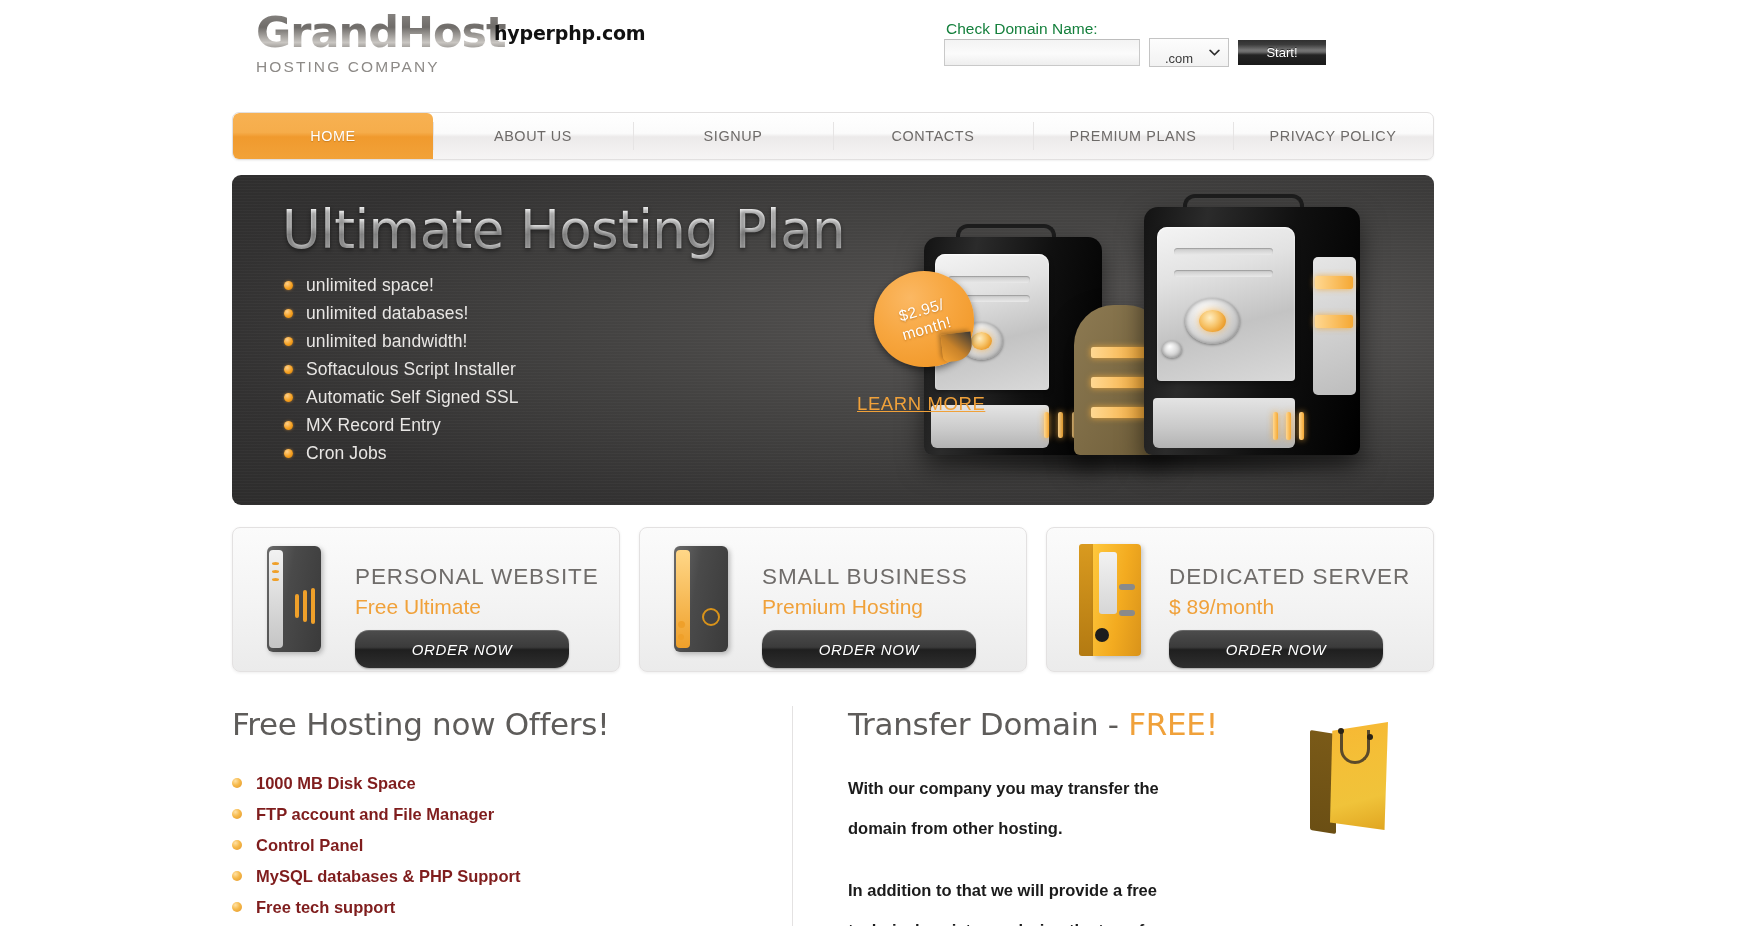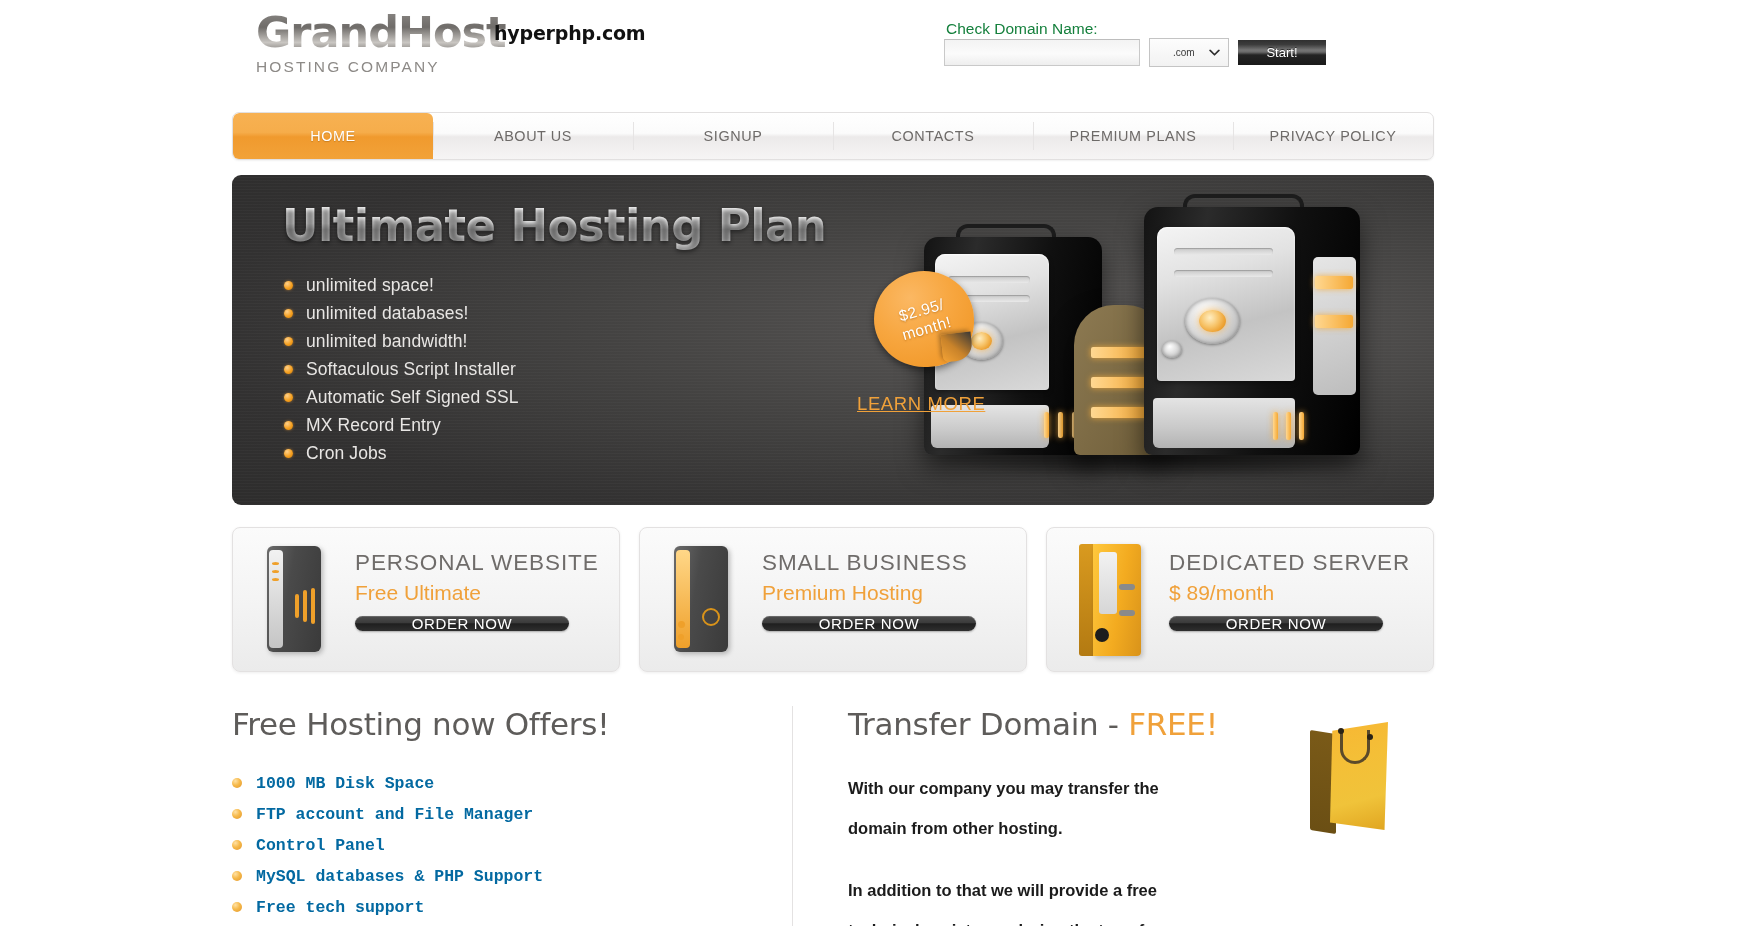--- a/index.html
+++ b/index.html
@@ -49,22 +49,22 @@
     border: 1px solid #c9c9c9; border-top-color:#bdbdbd;
     background: linear-gradient(180deg,#f3f3f3 0%,#fbfbfb 55%,#eeeeee 100%);
     font-size: 13px; padding: 0 5px; color:#333;
     font-family: "Liberation Sans", sans-serif;
     outline: none;
   }
   .dc-select {
     position: relative; width: 80px; height: 29px;
     border: 1px solid #c4c4c4;
     background: linear-gradient(180deg,#fdfdfd 0%,#f2f2f2 100%);
-    display: flex; align-items: center; padding: 0 23px;
-    font-size: 10px; color:#3a3a3a;
+    display: flex; align-items: flex-end; padding: 0 15px;
+    font-size: 13px; color:#3a3a3a;
     font-family: "Liberation Sans", sans-serif;
   }
   .dc-select .chev {
     position:absolute; right: 8px; top: 50%; transform: translateY(-55%);
     width: 11px; height: 7px; color:#2d2d2d;
   }
   .dc-btn {
     width: 88px; height: 25px;
     background: linear-gradient(180deg,#2f2f2f 0%,#3c3c3c 18%,#757575 40%,#6a6a6a 48%,#232323 60%,#1a1a1a 100%);
     color:#fff; font-size: 13px; border:0; cursor:pointer;
@@ -108,21 +108,21 @@
       radial-gradient(125% 105% at 72% 46%, #5a5857 0%, #434241 34%, #323131 60%, #272726 100%);
   }
   .hero::after {
     content:""; position:absolute; inset:0; pointer-events:none;
     background-image:
       repeating-linear-gradient(0deg, rgba(255,255,255,.022) 0 1px, transparent 1px 3px);
   }
   .hero-title {
     position:absolute; left: 50px; top: 24px;
     font-family: "DejaVu Sans", sans-serif;
-    font-size: 45px; font-weight: bold; letter-spacing: -0.6px;
+    font-size: 53px; font-weight: normal; letter-spacing: -0.6px;
     background: linear-gradient(180deg,#ffffff 0%,#f4f4f4 46%,#bdbdbd 58%,#efefef 100%);
     -webkit-background-clip:text; background-clip:text;
     -webkit-text-fill-color: transparent; color:#f0f0f0;
     text-shadow: 0 2px 4px rgba(0,0,0,.45);
     z-index: 3;
   }
   .hero-list { position:absolute; left: 52px; top: 96px; z-index:3; margin:0; padding:0; list-style:none; }
   .hero-list li {
     display:flex; align-items:center; height: 28px;
     font-size: 17.5px; color:#e8e6e4; letter-spacing:.1px;
@@ -225,36 +225,37 @@
   
   .cards { display: flex; gap: 19px; margin-top: 22px; }
   .card {
     flex: 1 1 0; height: 145px; position: relative;
     border-radius: 8px; border: 1px solid #e3e1e1;
     background: linear-gradient(180deg,#fbfbfb 0%,#f3f3f3 55%,#ebebeb 100%);
     box-shadow: 0 1px 3px rgba(0,0,0,.07);
     overflow: hidden;
   }
   .card-icon { position:absolute; left: 20px; top: 12px; width: 88px; height: 120px; }
-  .card-text { position:absolute; left: 122px; top: 22px; right: 16px; }
+  .card-text { position:absolute; left: 122px; top: 36px; right: 16px; }
   .card-title {
     font-family: "Liberation Sans", sans-serif;
     font-size: 22.5px; color:#6f6c6a; letter-spacing: .9px; white-space:nowrap;
   }
   .card-sub {
     font-family: "Liberation Sans", sans-serif;
     font-size: 21px; color:#f0a13a; margin-top: 5px; white-space:nowrap;
   }
   .card-btn {
-    margin-top: 11px; width: 214px; height: 15px; border-radius: 14px;
+    margin-top: 11px; width: 214px; height: 38px; border-radius: 14px;
     background: linear-gradient(180deg,#4d4d4d 0%,#3b3b3b 45%,#1f1f1f 52%,#2f2f2f 100%);
     color:#fff; font-size: 15px; letter-spacing: .6px;
     display:flex; align-items:center; justify-content:center; cursor:pointer;
     font-family: "Liberation Sans", sans-serif;
     box-shadow: inset 0 1px 0 rgba(255,255,255,.16), 0 1px 2px rgba(0,0,0,.3);
+    font-style: italic;
   }
   
   .ic-tower { position:absolute; left: 14px; top: 6px; width: 54px; height: 106px;
     border-radius: 6px;
     background: linear-gradient(100deg,#6b6b6b 0%,#4a4a4a 40%,#3a3a3a 100%);
     box-shadow: 2px 2px 5px rgba(0,0,0,.25); }
   .ic-strip { position:absolute; left: 2px; top: 4px; width: 14px; height: 98px;
     border-radius: 4px;
     background: linear-gradient(180deg,#f2f2f2,#c5c5c5); }
   .ic-strip.amber { background: linear-gradient(180deg,#ffd788,#efa02a); }
@@ -281,22 +282,22 @@
   .col-right { flex: 1; padding-left: 55px; border-left: 1px solid #e4e2e2; position:relative; }
   .sec-title {
     font-family: "DejaVu Sans", sans-serif;
     font-size: 31px; color:#5e5c5a; font-weight: normal; letter-spacing: -0.3px;
     margin: 0 0 26px 0; white-space: nowrap;
   }
   .sec-title .accent { color:#f0a13a; }
   .feat-list { list-style:none; margin:0; padding:0; }
   .feat-list li {
     display:flex; align-items:center; height: 30px; margin-bottom: 0;
-    font-size: 16.5px; color:#0369a1; font-weight: bold;
-    font-family: Liberation Mono, monospace;
+    font-size: 16.5px; color:#7f1d1d; font-weight: bold;
+    font-family: Liberation Sans, sans-serif;
   }
   .feat-list li + li { margin-top: 1px; }
   .feat-dot {
     width: 10px; height: 10px; border-radius:50%; margin-right: 14px; flex:none;
     background: radial-gradient(circle at 34% 30%, #ffe1a4 0%, #f6b94a 45%, #e2962a 100%);
   }
   .para {
     font-size: 16.5px; color:#1b1b1b; font-weight: bold; line-height: 40px;
     margin: 0 0 22px 0; max-width: 370px;
     font-family: "Liberation Sans", sans-serif;

